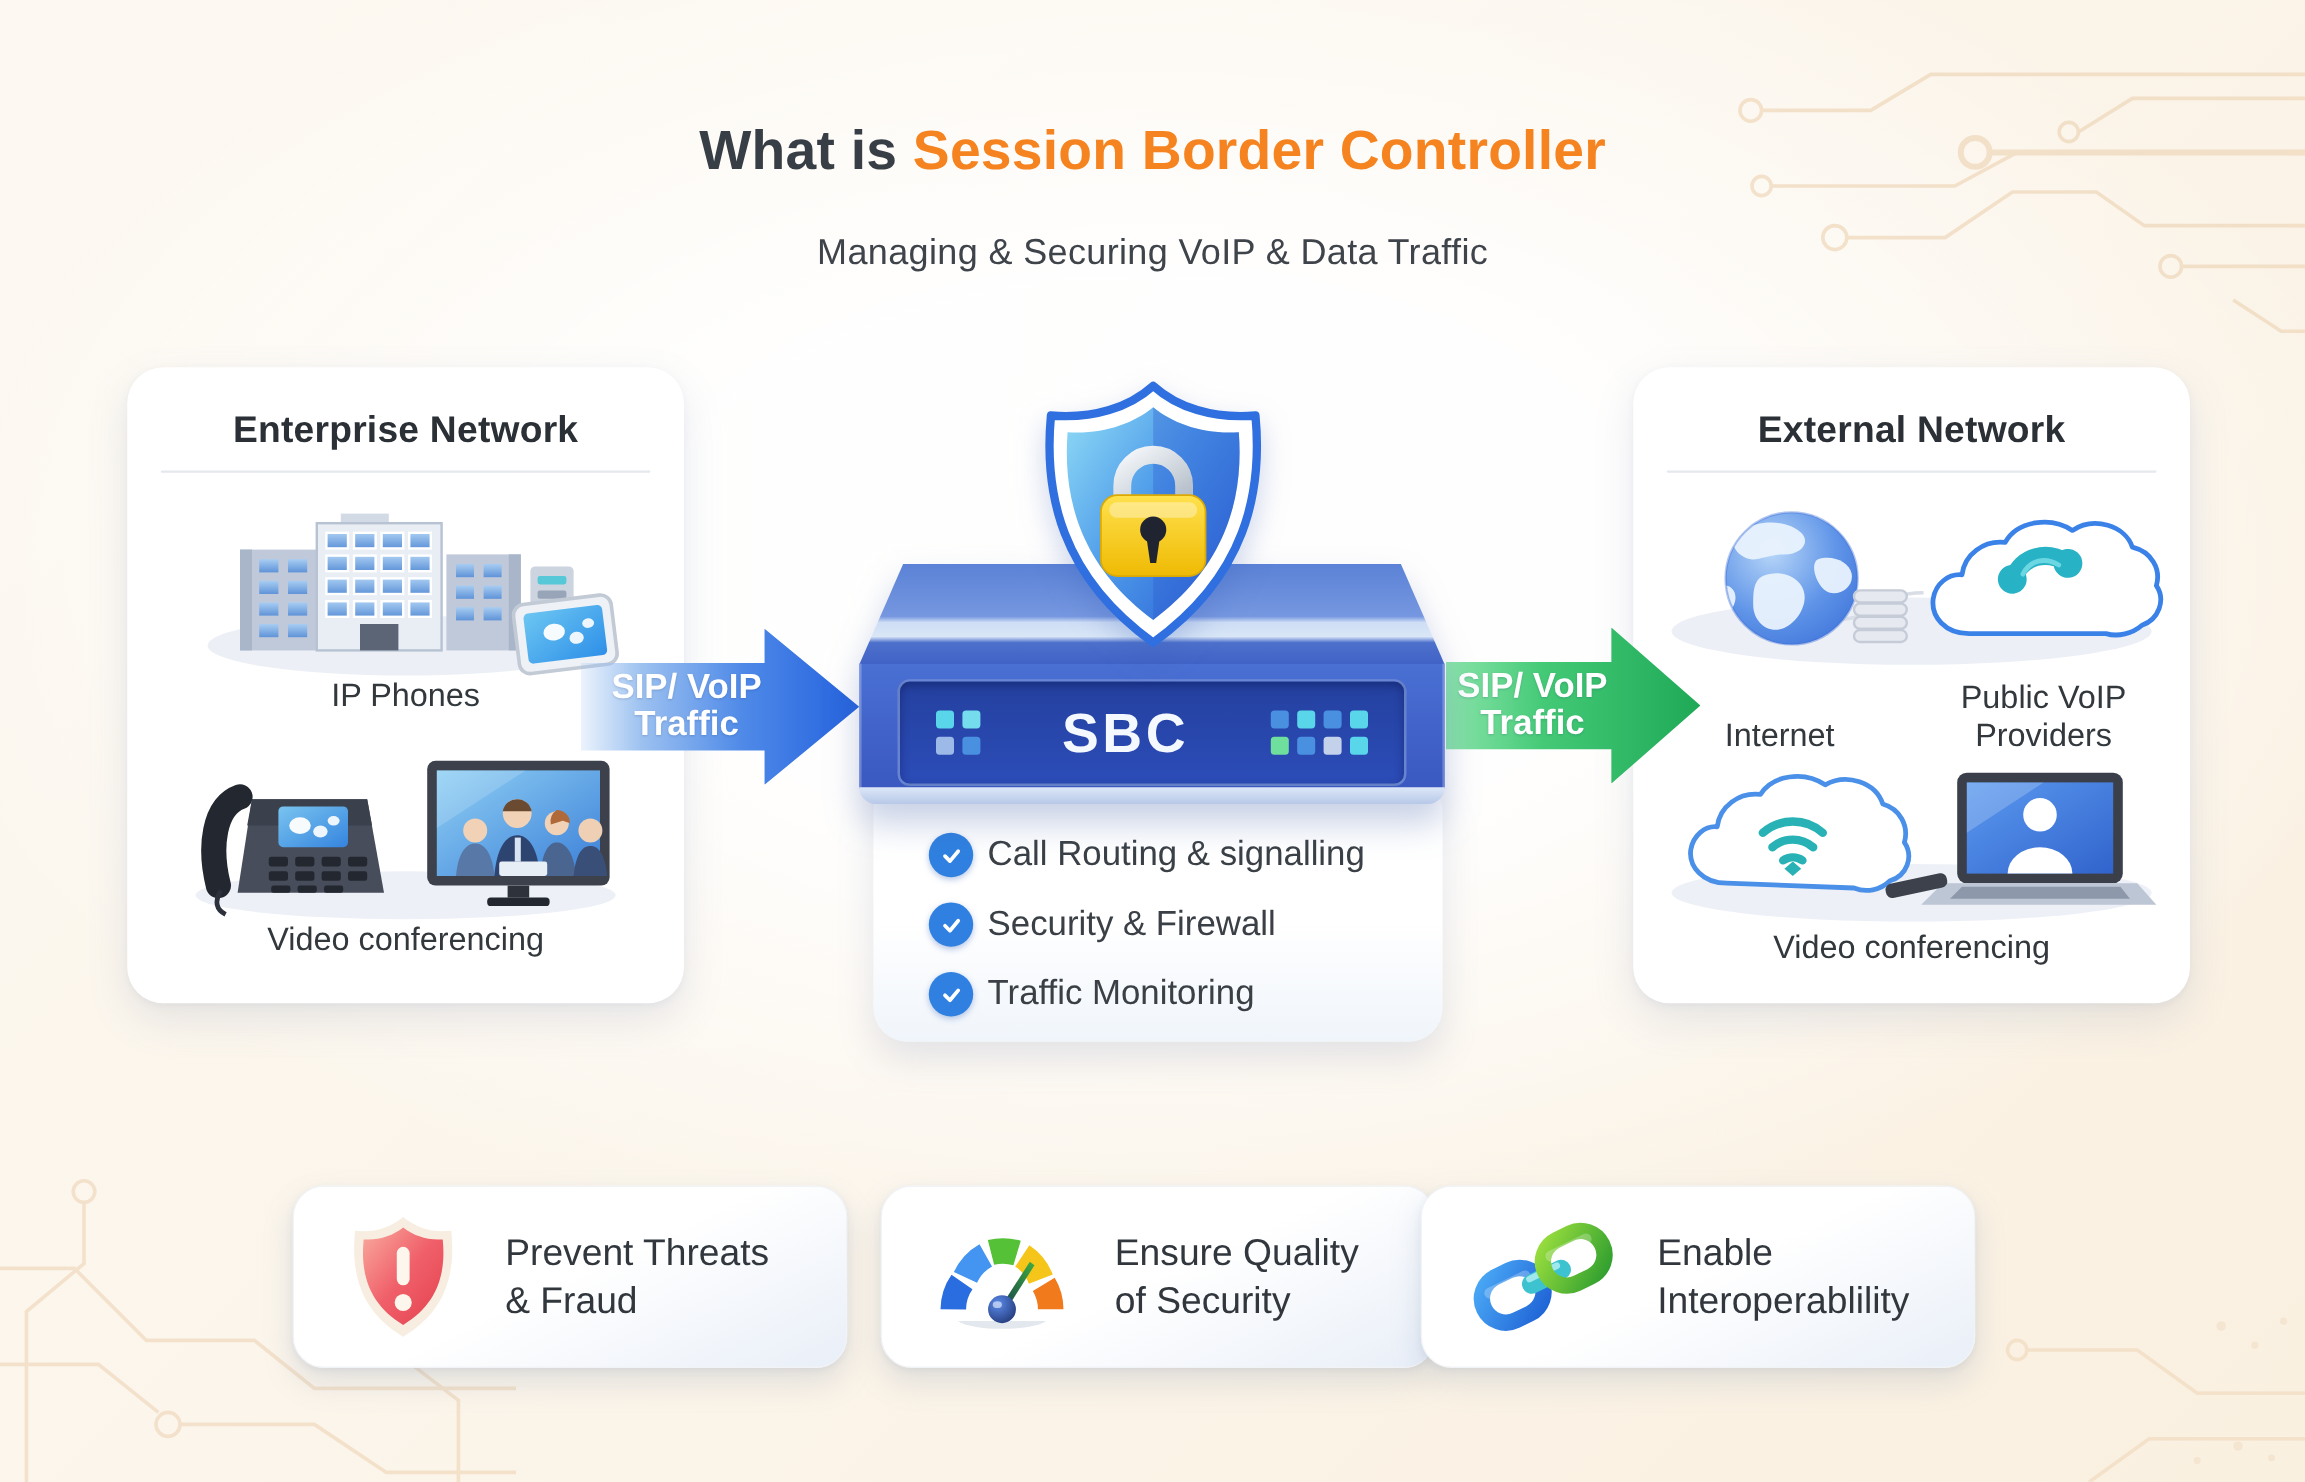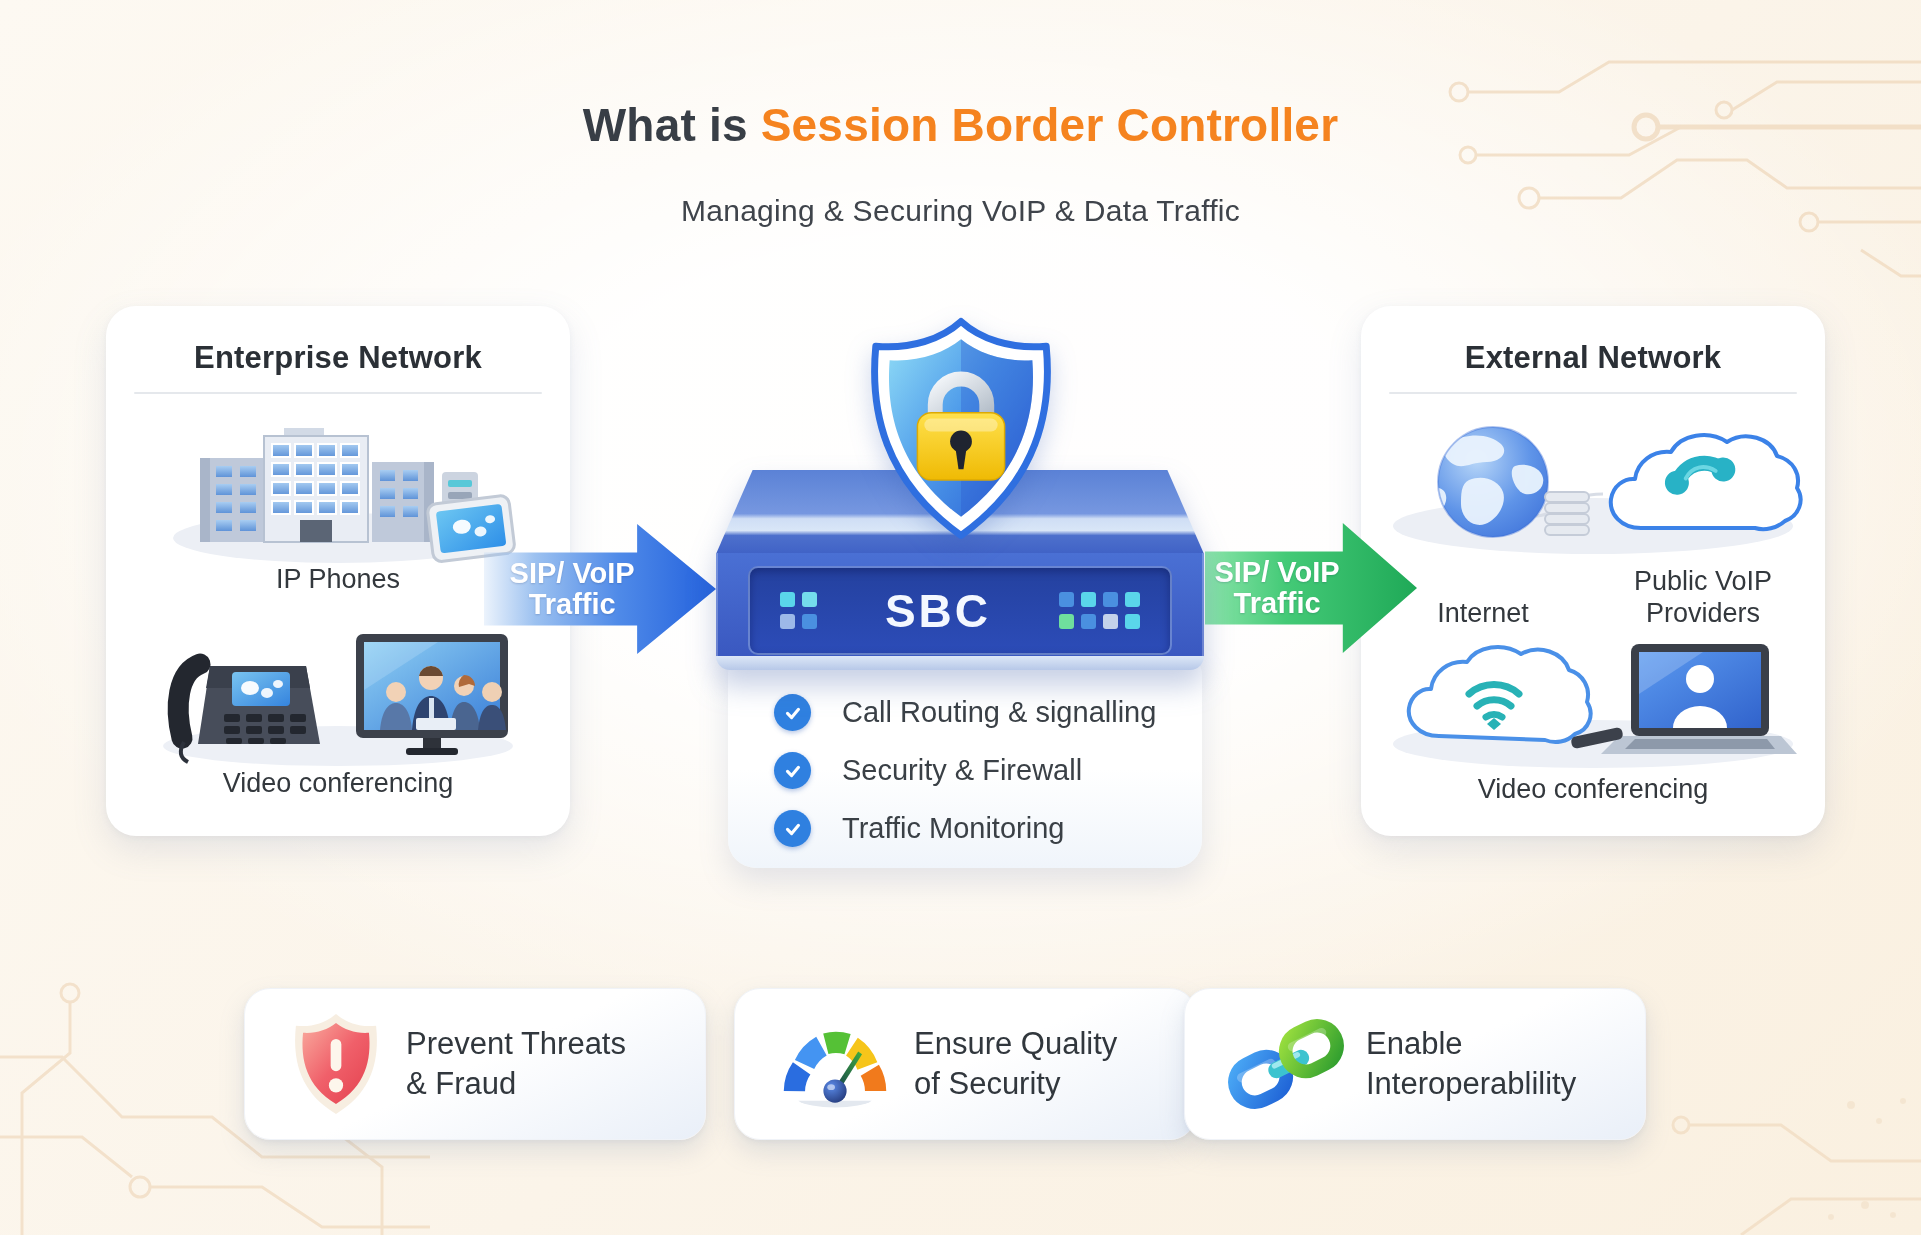--- a/index.html
+++ b/index.html
@@ -53,21 +53,21 @@
   .arrow-text { position:absolute; top:50%; transform:translateY(-50%);
     width:72%; left:2%; text-align:center; color:#ffffff; font-size:29px; font-weight:700;
     line-height:1.08; text-shadow:0 1px 2px rgba(10,30,80,0.18); }
   .arrow-right .arrow-text { width:66%; left:1%; }
   .arrow-text span { display:block; }
 
   
   .features-card { position:absolute; left:728px; top:648px; width:474px; height:220px;
     background:linear-gradient(180deg,#ffffff 55%, #f0f5fb 100%); border-radius:28px;
     box-shadow:0 14px 30px rgba(110,130,165,0.18); z-index:2; padding:46px 0 0 46px; }
-  .features-card li { list-style:none; display:flex; align-items:center; gap:31px; margin-bottom:21px;text-align:center; }
+  .features-card li { list-style:none; display:flex; align-items:center; gap:12px; margin-bottom:21px;text-align:center; }
   .features-card li span.ftext { font-size:29px; color:#3a4046; }
   .check { width:37px; height:37px; border-radius:50%; background:#2f80e0; flex:0 0 auto;
     display:flex; align-items:center; justify-content:center;
     box-shadow:0 2px 5px rgba(40,90,180,0.35); }
 
   .sbc-box { position:absolute; left:716px; top:470px; width:488px; height:200px; z-index:6;
     filter:drop-shadow(0 16px 14px rgba(70,100,170,0.30)); }
   .sbc-top { position:absolute; left:0; top:0; width:100%; height:84px;
     clip-path:polygon(7.5% 0%, 92.5% 0%, 100% 100%, 0% 100%);
     background:linear-gradient(180deg,#5b82d6 0%, #7697e0 52%, #cfdef5 58%, #d9e6f7 72%, #4d70cc 78%, #4062c6 100%); }
@@ -87,21 +87,21 @@
   .leds i { width:15px; height:15px; border-radius:3px; display:block; }
 
   .shield-icon { position:absolute; left:852px; top:310px; z-index:7;
     filter:drop-shadow(0 10px 12px rgba(50,90,180,0.25)); }
 
   
   .benefit { position:absolute; top:988px; width:462px; height:152px; border-radius:26px;
     background:linear-gradient(155deg,#ffffff 50%, #e9eff8 100%);
     border:1px solid #f0f3f8;
     box-shadow:0 12px 26px rgba(120,140,170,0.20), 0 2px 5px rgba(120,140,170,0.10);
-    display:flex; align-items:center; padding-left:42px; gap:21px; z-index:3; }
+    display:flex; align-items:center; padding-left:42px; gap:36px; z-index:3; }
   .benefit.b1 { left:244px; } .benefit.b2 { left:734px; } .benefit.b3 { left:1184px; }
   .benefit .btext { font-size:31px; font-weight:500; color:#31373d; line-height:1.3; }
   .benefit .btext span { display:block; }
 </style>
 </head>
 <body>
 
 <div class="canvas">
 
   <svg class="circuit tr" width="480" height="300" viewBox="0 0 480 300">

